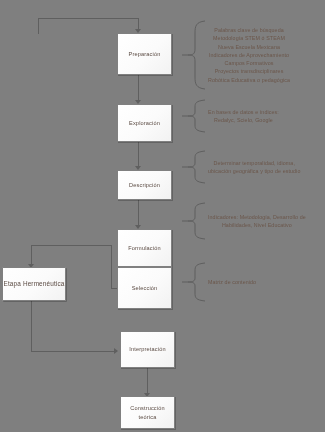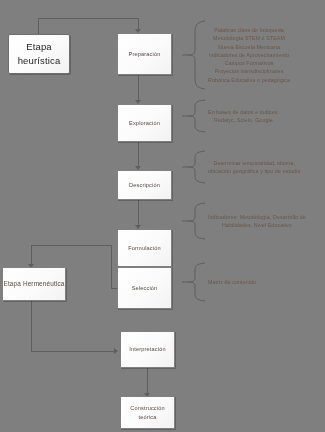--- a/index.html
+++ b/index.html
@@ -115,24 +115,20 @@
   <div class="ln v" style="left:31px; top:245px; height:21px;"></div>
   <div class="arrow-d" style="left:28px; top:264px;"></div>
 
   <div class="ln v" style="left:31px; top:301px; height:50px;"></div>
   <div class="ln h" style="left:31px; top:351px; width:85px;"></div>
   <div class="arrow-r" style="left:114px; top:348px;"></div>
 
   <div class="ln v" style="left:147px; top:368px; height:26px;"></div>
   <div class="arrow-d" style="left:144px; top:393px;"></div>
 
-  <div class="node stage" style="left:8px; top:34px; width:62px; height:40px;">
-    <span style="white-space:pre-line;">Etapa
-heurística</span>
-  </div>
 
   <div class="node stage2" style="left:2px; top:267px; width:64px; height:34px;">
     <span style="white-space:pre-line;">Etapa Hermenéutica</span>
   </div>
 
   <div class="node" style="left:117px; top:33px; width:55px; height:42px;">
     <span style="white-space:pre-line;">Preparación</span>
   </div>
 
   <div class="node" style="left:117px; top:104px; width:55px; height:38px;">

